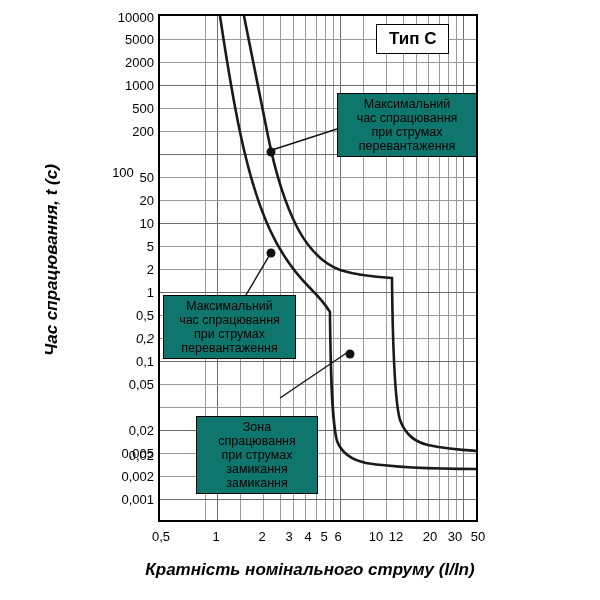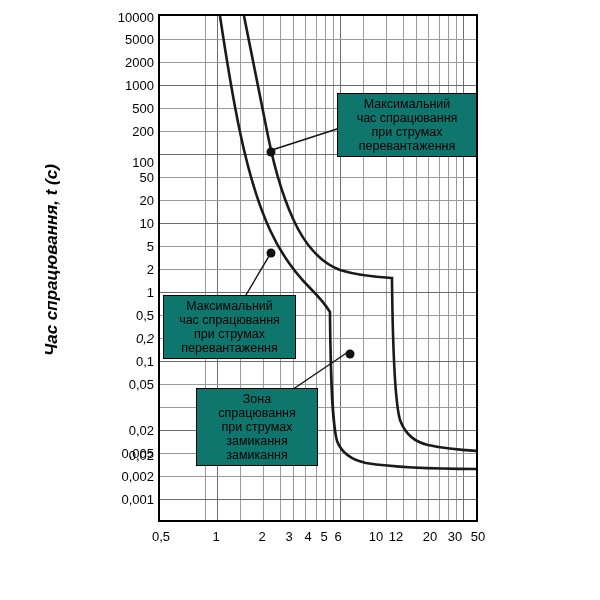--- a/index.html
+++ b/index.html
@@ -82,21 +82,21 @@
 <div id="root">
 
   <div class="ylabel">Час спрацювання, t (c)</div>
 
   <div class="ytick-wrap" style="top:11px;">10000</div>
   <div class="ytick-wrap" style="top:33px;">5000</div>
   <div class="ytick-wrap" style="top:56px;">2000</div>
   <div class="ytick-wrap" style="top:79px;">1000</div>
   <div class="ytick-wrap" style="top:102px;">500</div>
   <div class="ytick-wrap" style="top:125px;">200</div>
-  <div class="ytick-wrap" style="top:156px;">100</div>
+  <div class="ytick-wrap" style="top:166px;text-align:center;">100</div>
   <div class="ytick-wrap" style="top:171px;">50</div>
   <div class="ytick-wrap" style="top:194px;">20</div>
   <div class="ytick-wrap" style="top:217px;">10</div>
   <div class="ytick-wrap" style="top:240px;">5</div>
   <div class="ytick-wrap" style="top:263px;">2</div>
   <div class="ytick-wrap" style="top:286px;">1</div>
   <div class="ytick-wrap" style="top:309px;">0,5</div>
   <div class="ytick-wrap" style="top:332px;font-style:italic;">0,2</div>
   <div class="ytick-wrap" style="top:355px;">0,1</div>
   <div class="ytick-wrap" style="top:378px;">0,05</div>
@@ -112,20 +112,21 @@
   <div class="xtick" style="left:274px;top:530px;">3</div>
   <div class="xtick" style="left:293px;top:530px;">4</div>
   <div class="xtick" style="left:309px;top:530px;">5</div>
   <div class="xtick" style="left:323px;top:530px;">6</div>
   <div class="xtick" style="left:361px;top:530px;">10</div>
   <div class="xtick" style="left:381px;top:530px;">12</div>
   <div class="xtick" style="left:415px;top:530px;">20</div>
   <div class="xtick" style="left:440px;top:530px;">30</div>
   <div class="xtick" style="left:463px;top:530px;">50</div>
 
+  <div class="xlabel">Кратність номінального струму (I/In)</div>
 
   <div class="plot">
 
     <div class="gridline v" style="left:45px;"></div>
     <div class="gridline v major" style="left:57px;"></div>
     <div class="gridline v" style="left:80px;"></div>
     <div class="gridline v" style="left:103px;"></div>
     <div class="gridline v" style="left:120px;"></div>
     <div class="gridline v" style="left:133px;"></div>
     <div class="gridline v" style="left:145px;"></div>
@@ -190,36 +191,37 @@
       <circle cx="190" cy="338" r="4.5" fill="#111"></circle>
     </svg>
   </div>
 
   <svg class="overlay" viewBox="0 0 600 600">
     <line x1="272" y1="150" x2="340" y2="128" stroke="#111" stroke-width="1.4"></line>
     <line x1="272" y1="251" x2="243" y2="300" stroke="#111" stroke-width="1.4"></line>
     <line x1="348" y1="352" x2="280" y2="398" stroke="#111" stroke-width="1.4"></line>
   </svg>
 
+  <div class="typebox" style="left:376px;top:24px;">Тип C</div>
 
   <div class="annot" style="left:337px;top:93px;width:140px;">
     <div>Максимальний</div>
     <div>час спрацювання</div>
     <div>при струмах</div>
     <div>перевантаження</div>
   </div>
 
   <div class="annot" style="left:163px;top:295px;width:133px;">
     <div>Максимальний</div>
     <div>час спрацювання</div>
     <div>при струмах</div>
     <div>перевантаження</div>
   </div>
 
-  <div class="annot" style="left:196px;top:388px;width:122px;">
+  <div class="annot" style="left:196px;top:416px;width:122px;">
     <div>Зона</div>
     <div>спрацювання</div>
     <div>при струмах</div>
     <div>замикання</div>
     <div>замикання</div>
   </div>
 
 </div>
 
 </body></html>

